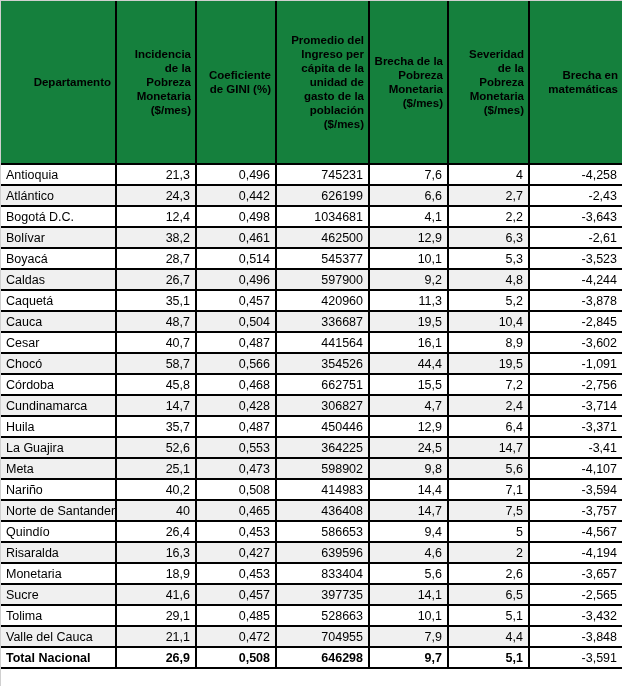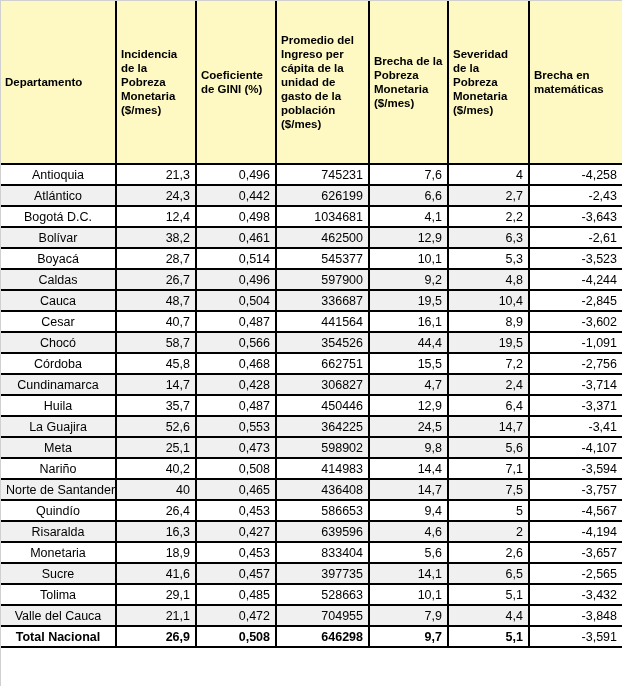--- a/index.html
+++ b/index.html
@@ -39,46 +39,46 @@
   col.c5 { width: 81px;  }
   col.c6 { width: 93px;  }
 
   
   thead th {
     border: 2px solid #000000;
     border-top: none;
     font-weight: bold;
     font-size: 11.5px;
     line-height: 14px;
-    text-align: left;
+    text-align: right;
     vertical-align: middle;
     height: 158px;
     padding: 2px 4px;
-    background: #fef9c3;
+    background: #15803d;
     color: #000000;
   }
   thead th.first-head { border-left: none; }
   thead th.last-head  { border-right: none; margin-left: 40px; }
 
   
   tbody td {
     border-top: 2px solid #000000;
     border-bottom: 2px solid #000000;
     border-left: 2px solid #000000;
     border-right: 2px solid #000000;
     font-size: 12.5px;
     line-height: 14px;
     height: 17px;
     padding: 1px 5px;
     color: #000000;
     white-space: nowrap;
     overflow: hidden;
   }
   tbody td.name-cell {
-    text-align: center;
+    text-align: left;
     border-left: none;
   }
   tbody td.num-cell {
     text-align: right;
   }
   tbody td.last-cell {
     border-right: none;
     background: #ffffff !important;
   }
 
@@ -162,20 +162,29 @@
         </tr>
         <tr class="shaded">
           <td class="name-cell">Caldas</td>
           <td class="num-cell">26,7</td>
           <td class="num-cell">0,496</td>
           <td class="num-cell">597900</td>
           <td class="num-cell">9,2</td>
           <td class="num-cell">4,8</td>
           <td class="num-cell last-cell">-4,244</td>
         </tr>
+        <tr class="plain">
+          <td class="name-cell">Caquetá</td>
+          <td class="num-cell">35,1</td>
+          <td class="num-cell">0,457</td>
+          <td class="num-cell">420960</td>
+          <td class="num-cell">11,3</td>
+          <td class="num-cell">5,2</td>
+          <td class="num-cell last-cell">-3,878</td>
+        </tr>
         <tr class="shaded">
           <td class="name-cell">Cauca</td>
           <td class="num-cell">48,7</td>
           <td class="num-cell">0,504</td>
           <td class="num-cell">336687</td>
           <td class="num-cell">19,5</td>
           <td class="num-cell">10,4</td>
           <td class="num-cell last-cell">-2,845</td>
         </tr>
         <tr class="plain">

